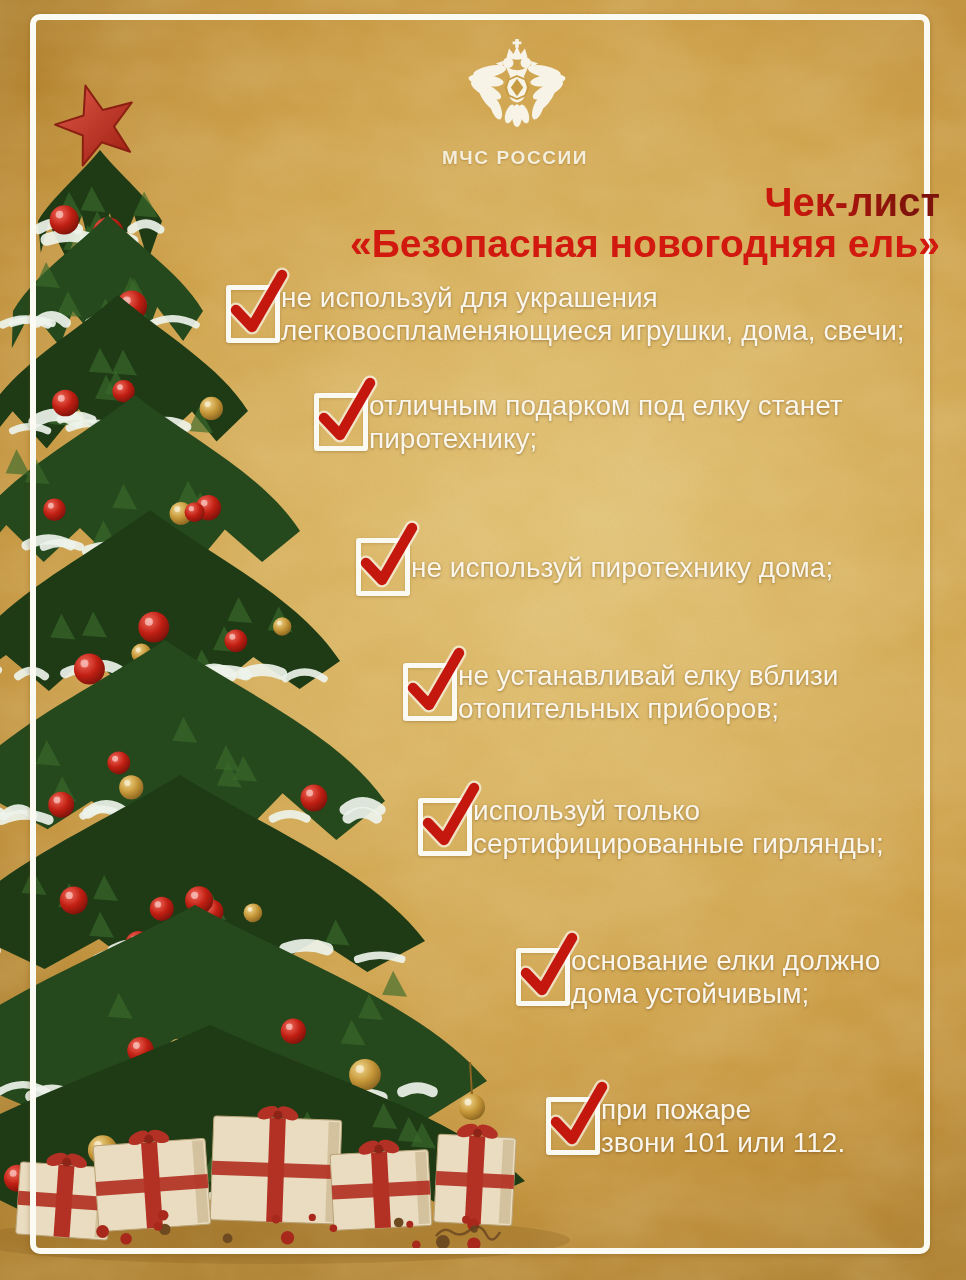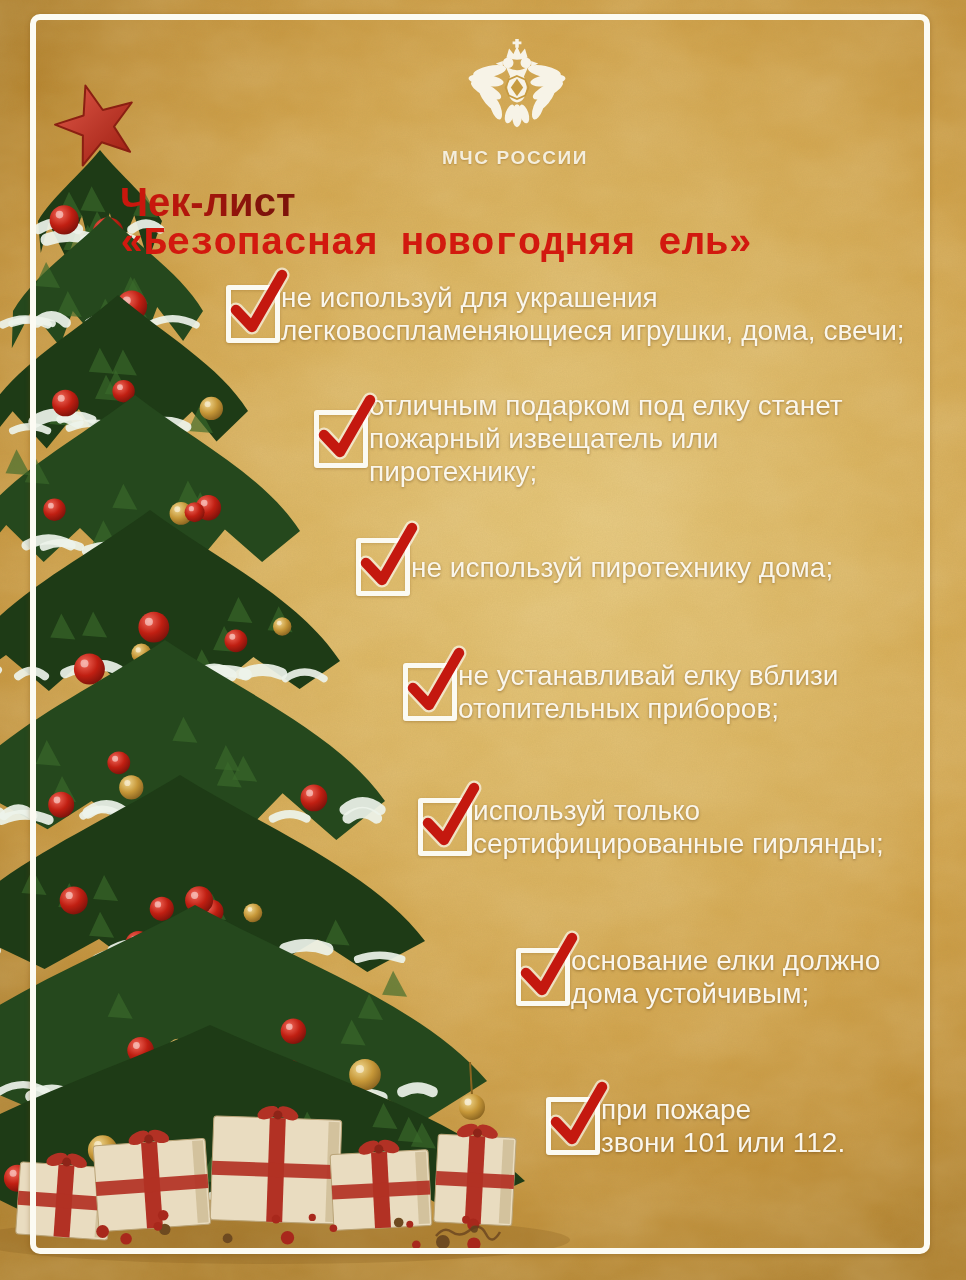--- a/index.html
+++ b/index.html
@@ -16,30 +16,30 @@
     border:6px solid #fcfbf3;border-radius:10px;
     box-shadow:0 1px 5px rgba(110,70,10,.35);
     pointer-events:none;
   }
   .emblem{position:absolute;left:459px;top:38px;width:116px;height:106px;z-index:4;}
   .org{
     position:absolute;left:115px;top:147px;width:800px;z-index:4;text-align:center;
     font-size:19px;font-weight:bold;letter-spacing:1.6px;color:#f4eedd;
     text-shadow:0 1px 2px rgba(120,75,10,.35);
   }
-  .titles{position:absolute;left:120px;right:26px;top:181px;z-index:4;text-align:left;}
+  .titles{position:absolute;left:136px;right:26px;top:181px;z-index:4;text-align:right;}
   .title{
     margin:0;font-size:40px;font-weight:bold;line-height:42px;
     color:#a8170c;
     background:linear-gradient(90deg,#c9170d 18%,#7e130b 82%);
     -webkit-background-clip:text;background-clip:text;
     -webkit-text-fill-color:transparent;
     display:inline-block;
   }
-  .subtitle{margin:0;font-size:39px;font-weight:bold;line-height:42px;color:#d2190f;font-family:Liberation Mono, monospace;}
+  .subtitle{margin:0;font-size:39px;font-weight:bold;line-height:42px;color:#d2190f;}
   .check-item{position:absolute;z-index:4;display:flex;align-items:center;gap:1px;}
   .checkbox{
     position:relative;flex:0 0 auto;width:44px;height:48px;
     border:5px solid #fbfaf2;border-radius:3px;
     box-shadow:0 1px 3px rgba(90,50,0,.28), inset 0 1px 3px rgba(90,50,0,.18);
   }
   .tick{position:absolute;left:-6px;top:-24px;width:64px;height:70px;overflow:visible;}
   .tickHalo{fill:none;stroke:rgba(255,255,255,.62);stroke-width:15;stroke-linecap:round;stroke-linejoin:round;}
   .tickMain{fill:none;stroke:#c4180f;stroke-width:10.5;stroke-linecap:round;stroke-linejoin:round;}
   .item-text{color:#faf6eb;font-size:28px;line-height:33px;text-shadow:0 1px 3px rgba(80,45,5,.45);}
@@ -440,21 +440,20 @@
 
   <div class="check-item i2">
     <span class="checkbox">
       <svg class="tick" viewBox="0 0 64 70">
         <path class="tickHalo" d="M11 44 L27 61 L57 9"></path>
           <path class="tickMain" d="M11 44 L27 61 L57 9"></path>
       </svg>
     </span>
     <span class="item-text">
       <span class="line">отличным подарком под елку станет</span>
-      <span class="line">пожарный извещатель или</span>
       <span class="line">пиротехнику;</span>
     </span>
   </div>
 
   <div class="check-item i4">
     <span class="checkbox">
       <svg class="tick" viewBox="0 0 64 70">
         <path class="tickHalo" d="M11 44 L27 61 L57 9"></path>
           <path class="tickMain" d="M11 44 L27 61 L57 9"></path>
       </svg>

